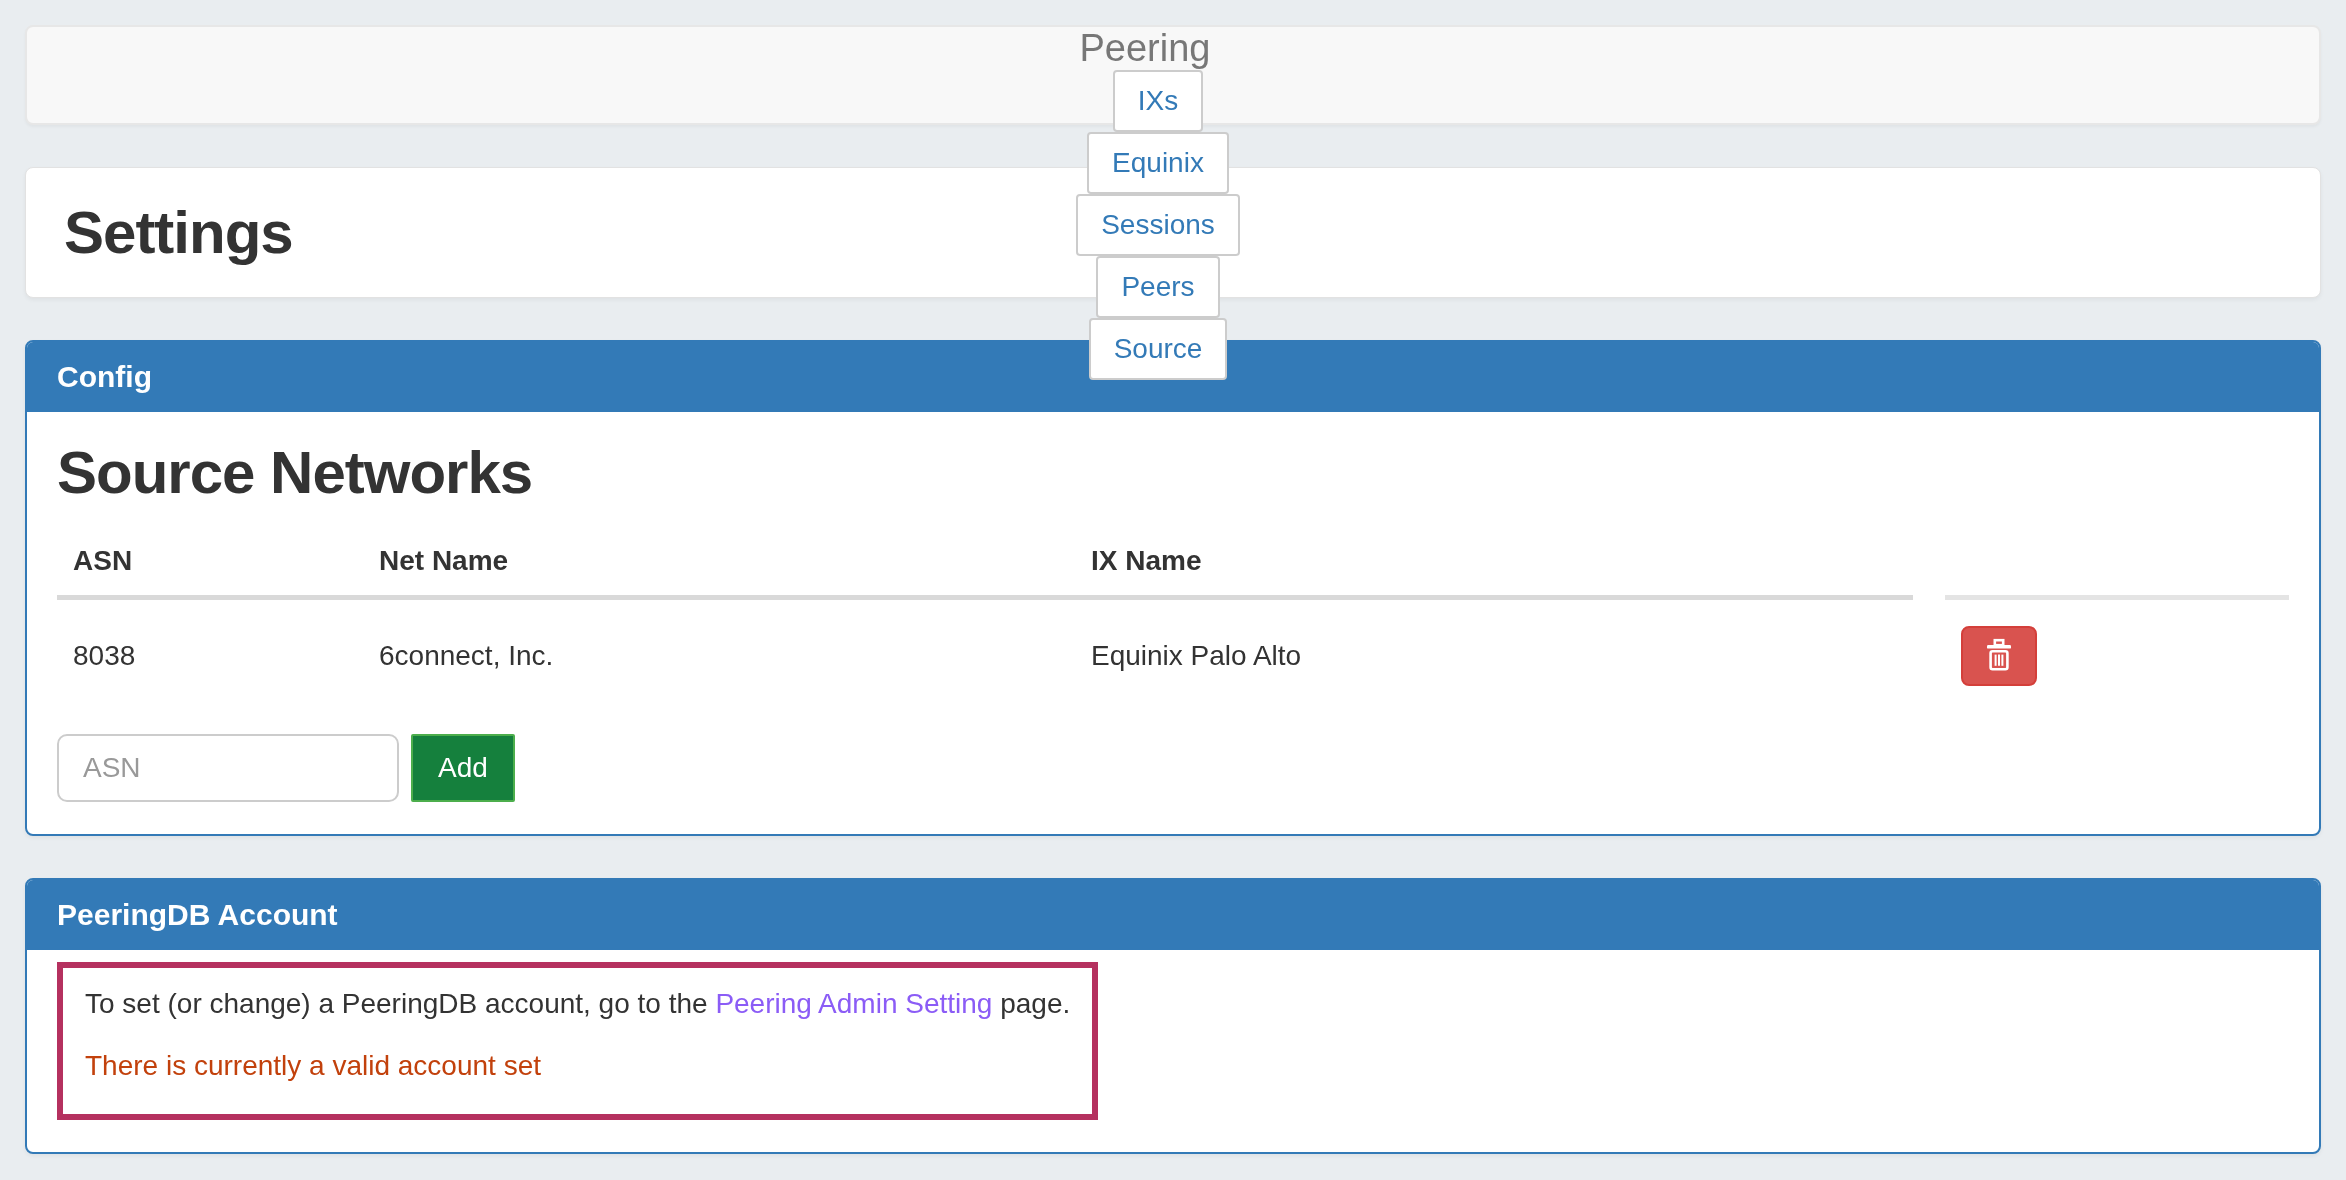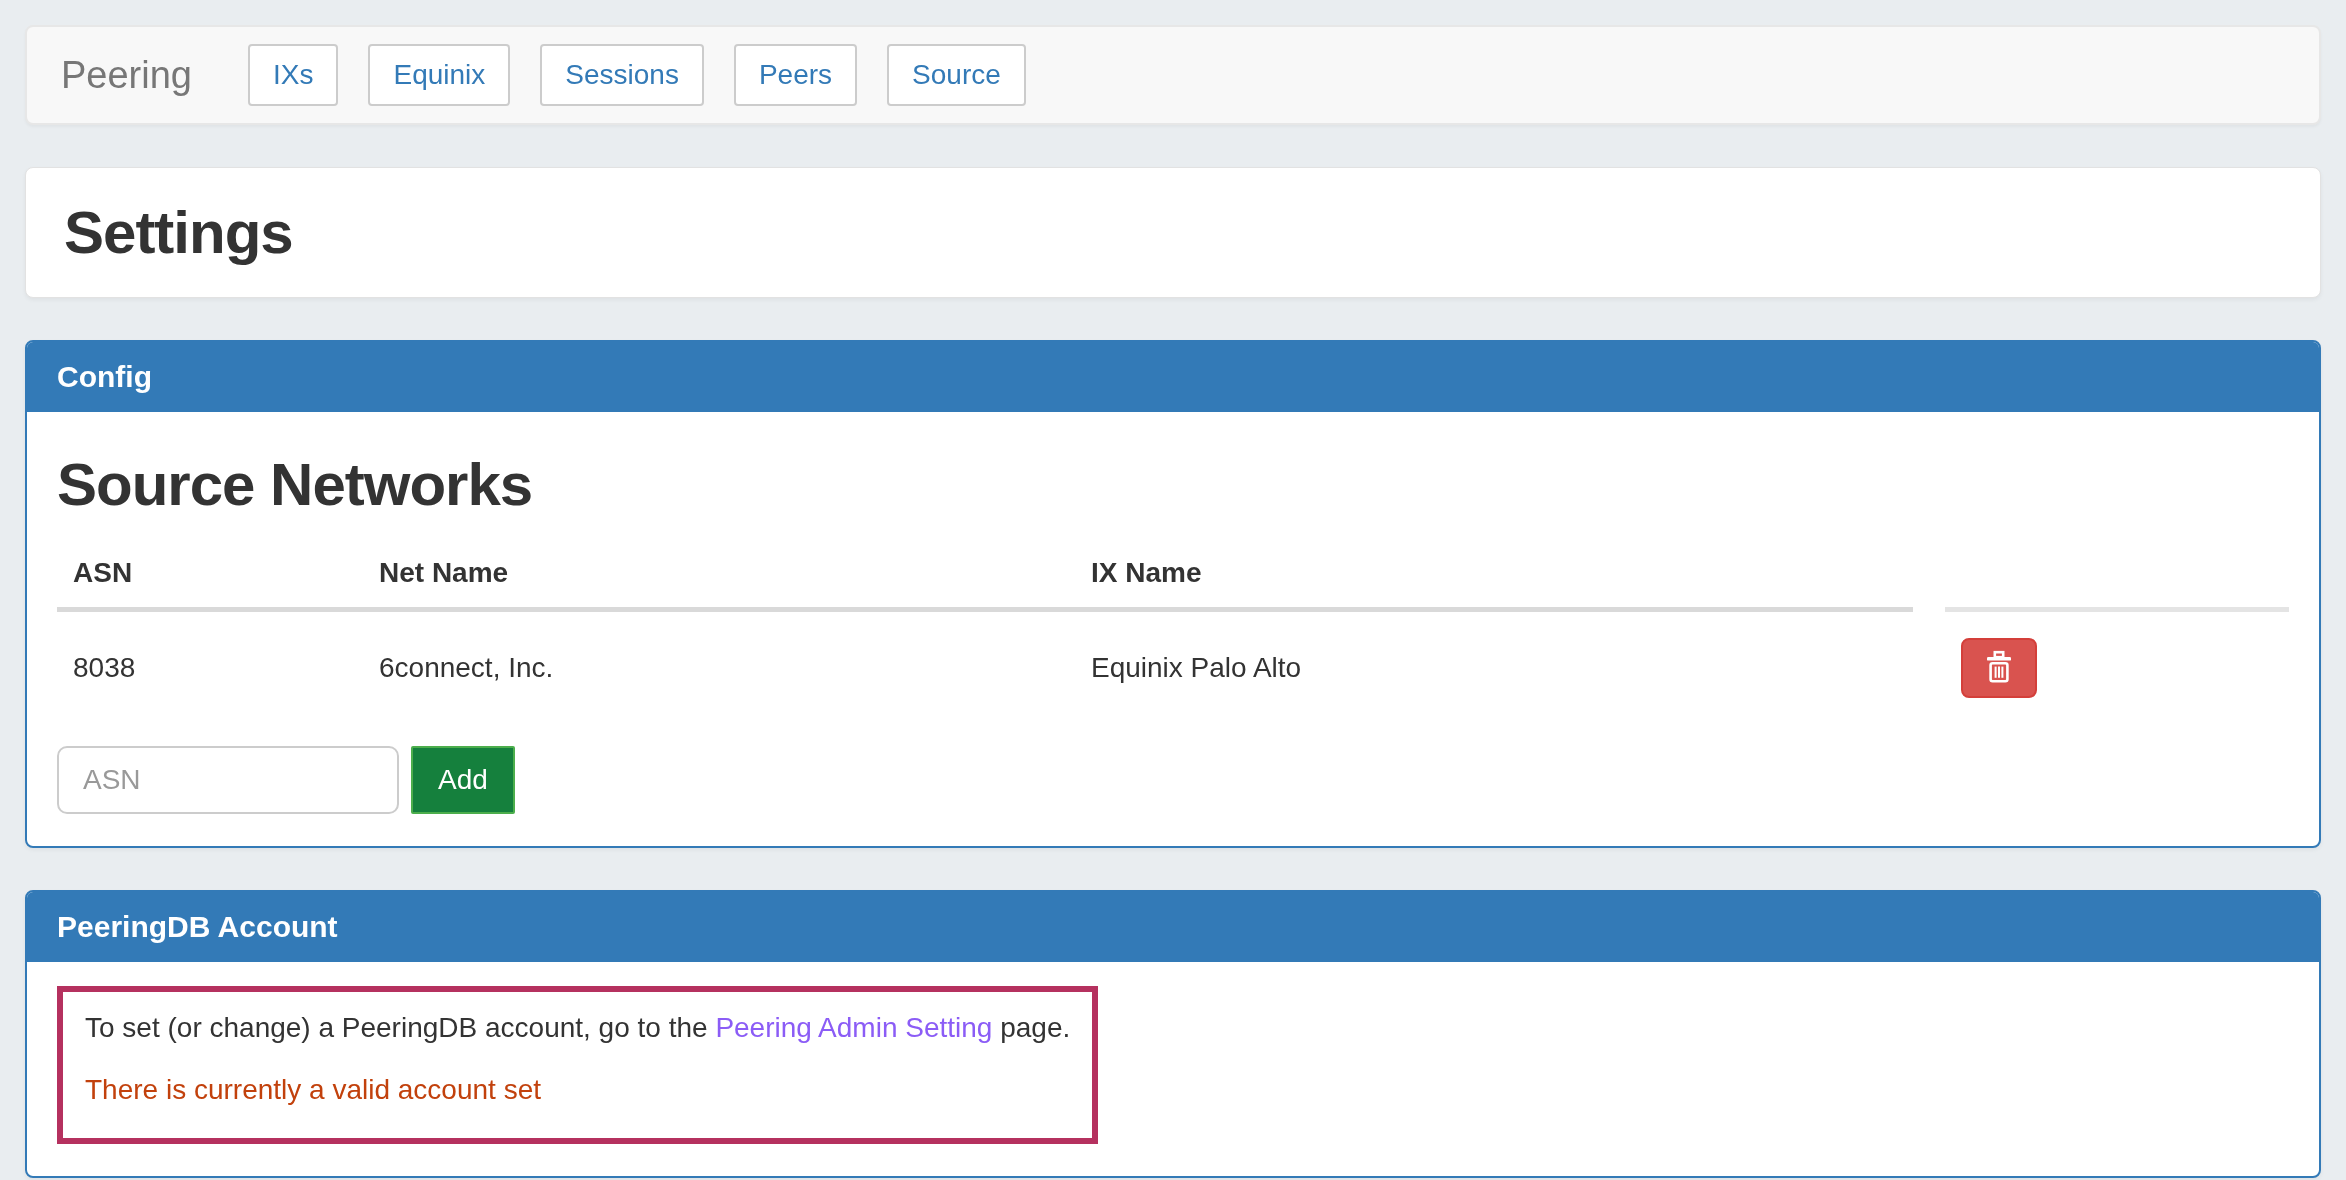--- a/index.html
+++ b/index.html
@@ -15,20 +15,21 @@
 
   
   .navbar {
     height: 100px;
     background: #f8f8f8;
     border: 2px solid #e7e7e7;
     border-radius: 8px;
     display: flex; align-items: center;
     padding: 0 34px;
     box-shadow: 0 2px 3px rgba(0,0,0,0.04);
+    flex-direction: column;
   }
   .brand { font-size: 38px; color: #777; margin-right: 56px; }
   .nav-btn {
     background: #fff;
     border: 2px solid #ccc;
     border-radius: 4px;
     color: #337ab7;
     font-size: 28px;
     font-family: inherit;
     height: 62px; line-height: 58px;
@@ -53,21 +54,21 @@
     overflow: hidden;
   }
   .panel-heading {
     background: #337ab7;
     color: #fff;
     font-weight: 700;
     font-size: 30px;
     height: 70px; line-height: 70px;
     padding: 0 30px;
   }
-  .panel-body { padding: 24px 30px 32px; }
+  .panel-body { padding: 12px 30px 32px; }
 
   .section-title { font-size: 60px; font-weight: 700; letter-spacing: -1px; margin: 14px 0 22px; color: #333; }
 
   
   table.src-networks { width: 100%; border-collapse: separate; border-spacing: 0; }
   .src-networks th {
     text-align: left; font-weight: 700; font-size: 28px; color: #333;
     padding: 16px 16px 18px;
     border-bottom: 5px solid #d9d9d9;
   }

